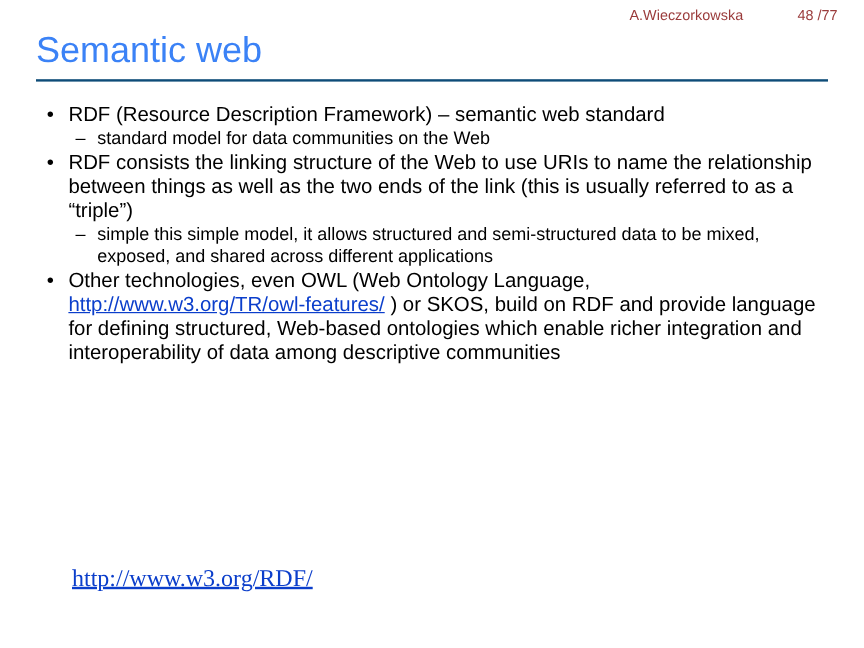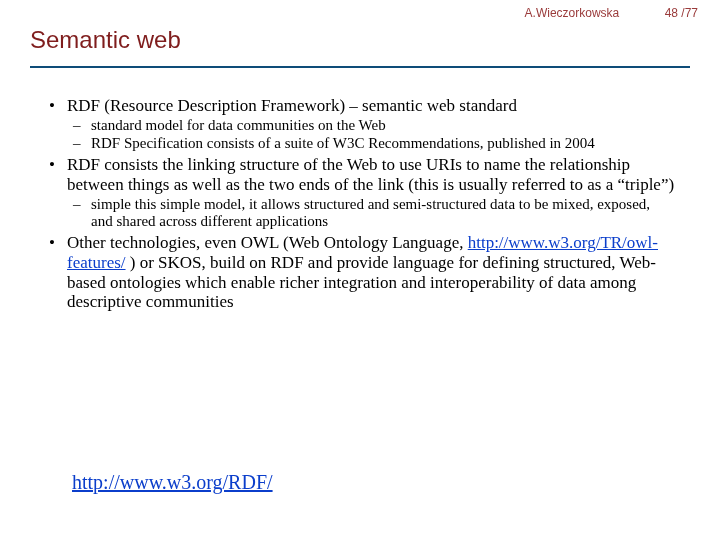--- a/index.html
+++ b/index.html
@@ -26,45 +26,44 @@
     font-size: 12px;
     color: #9a3b3b;
   }
   .header-meta .author {
     margin-right: 42px;
   }
   .title {
     position: absolute;
     top: 26px;
     left: 30px;
-    font-size: 24px;
+    font-size: 30px;
     font-weight: 400;
-    color: #7f1d1d;
+    color: #3b82f6;
   }
   .title-rule {
     position: absolute;
     top: 66px;
     left: 30px;
     width: 660px;
     height: 0;
     border-top: 2px solid #0e4c78;
   }
   .content {
     position: absolute;
     top: 86px;
     left: 35px;
     width: 650px;
     font-size: 17px;
     line-height: 1.17;
   }
   ul.lvl1 {
-    margin: 10px;
+    margin: 0;
     padding-left: 22px;
     list-style: none;
-    font-family: Liberation Serif, serif;
   }
   ul.lvl1 > li {
     position: relative;
     margin: 0 0 2px 0;
     padding-left: 0;
   }
   ul.lvl1 > li::before {
     content: "•";
     position: absolute;
     left: -18px;
@@ -88,21 +87,21 @@
     left: -18px;
     top: 0;
     color: #000;
   }
   .link {
     color: #0b3ecb;
     text-decoration: underline;
   }
   .footer-link {
     position: absolute;
-    left: 72px;
+    left: 60px;
     bottom: 46px;
     font-family: "Times New Roman", Times, serif;
     font-size: 20px;
   }
 </style>
 </head>
 <body>
 
 <div class="slide">
 
@@ -114,21 +113,20 @@
   <div class="title">Semantic web</div>
   <div class="title-rule"></div>
 
   <div class="content">
     <ul class="lvl1">
 
       <li>
         <span>RDF (Resource Description Framework) – semantic web standard</span>
         <ul class="lvl2">
           <li><span>standard model for data communities on the Web</span></li>
-          <li><span>RDF Specification consists of a suite of W3C Recommendations, published in 2004</span></li>
         </ul>
       </li>
 
 
       <li>
         <span>RDF consists the linking structure of the Web to use URIs to name the relationship between things as well as the two ends of the link (this is usually referred to as a “triple”)</span>
         <ul class="lvl2">
           <li><span>simple this simple model, it allows structured and semi-structured data to be mixed, exposed, and shared across different applications</span></li>
         </ul>
       </li>

